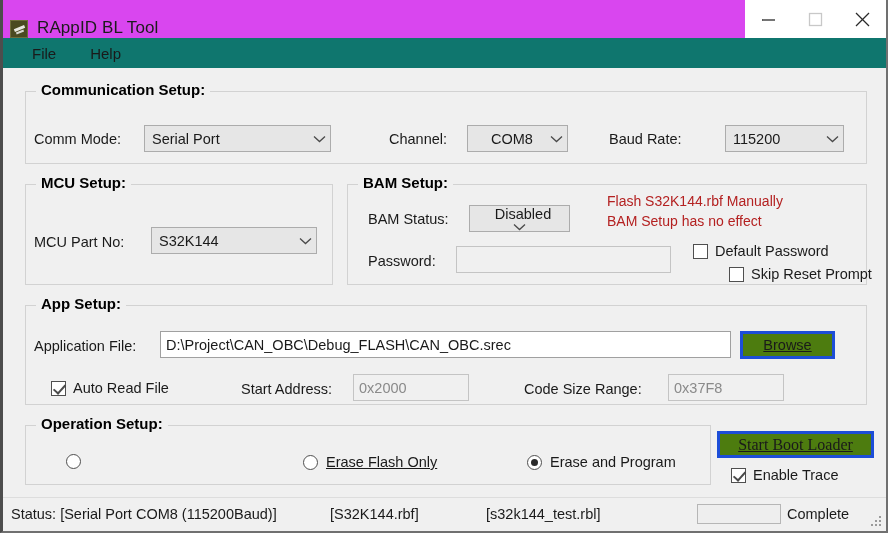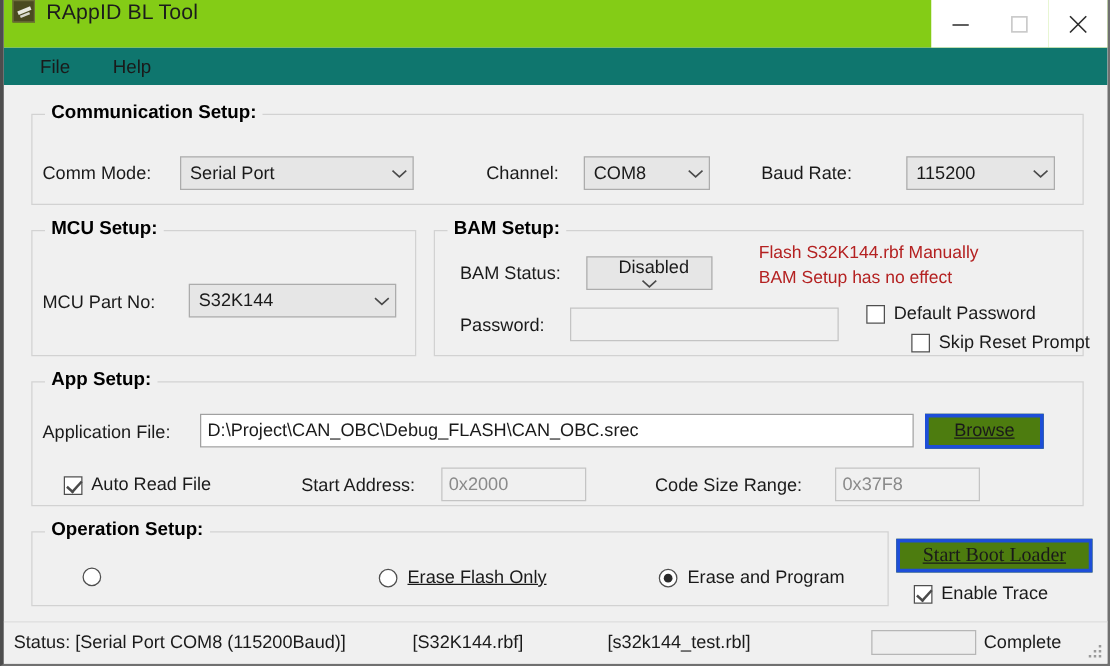--- a/index.html
+++ b/index.html
@@ -25,23 +25,23 @@
     border-left: 3px solid #4d4d4d;
     border-right: 2px solid #707070;
     border-bottom: 2px solid #707070;
     box-sizing: border-box;
     overflow: hidden;
   }
 
   
   .titlebar {
     height: 38px;
-    background: #84cc16;
-    display: flex;
-    align-items: flex-start;
+    background: #d946ef;
+    display: flex;
+    align-items: flex-end;
     position: relative;
   }
   .title-icon {
     width: 18px;
     height: 18px;
     margin-left: 7px;
     margin-right: 9px;
     background: #4a4a20;
     border: 1px solid #6e6e3a;
     box-sizing: border-box;
@@ -329,21 +329,21 @@
   <div class="lbl" style="left:31px; top:131px;">Comm Mode:</div>
   <div class="combo" style="left:141px; top:125px; width:187px;">
     <span class="val">Serial Port</span>
     <span class="arw">
       <svg width="13" height="8" viewBox="0 0 13 8">
           <polyline points="1,1.5 6.5,6.5 12,1.5" fill="none" stroke="#4a4a4a" stroke-width="1.3"></polyline>
         </svg>
     </span>
   </div>
   <div class="lbl" style="left:386px; top:131px;">Channel:</div>
-  <div class="combo" style="left:464px; top:125px; width:101px;">
+  <div class="combo" style="left:464px; top:125px; width:101px;padding-left:16px;">
     <span class="val">COM8</span>
     <span class="arw">
       <svg width="13" height="8" viewBox="0 0 13 8">
           <polyline points="1,1.5 6.5,6.5 12,1.5" fill="none" stroke="#4a4a4a" stroke-width="1.3"></polyline>
         </svg>
     </span>
   </div>
   <div class="lbl" style="left:606px; top:131px;">Baud Rate:</div>
   <div class="combo" style="left:722px; top:125px; width:119px;">
     <span class="val">115200</span>

